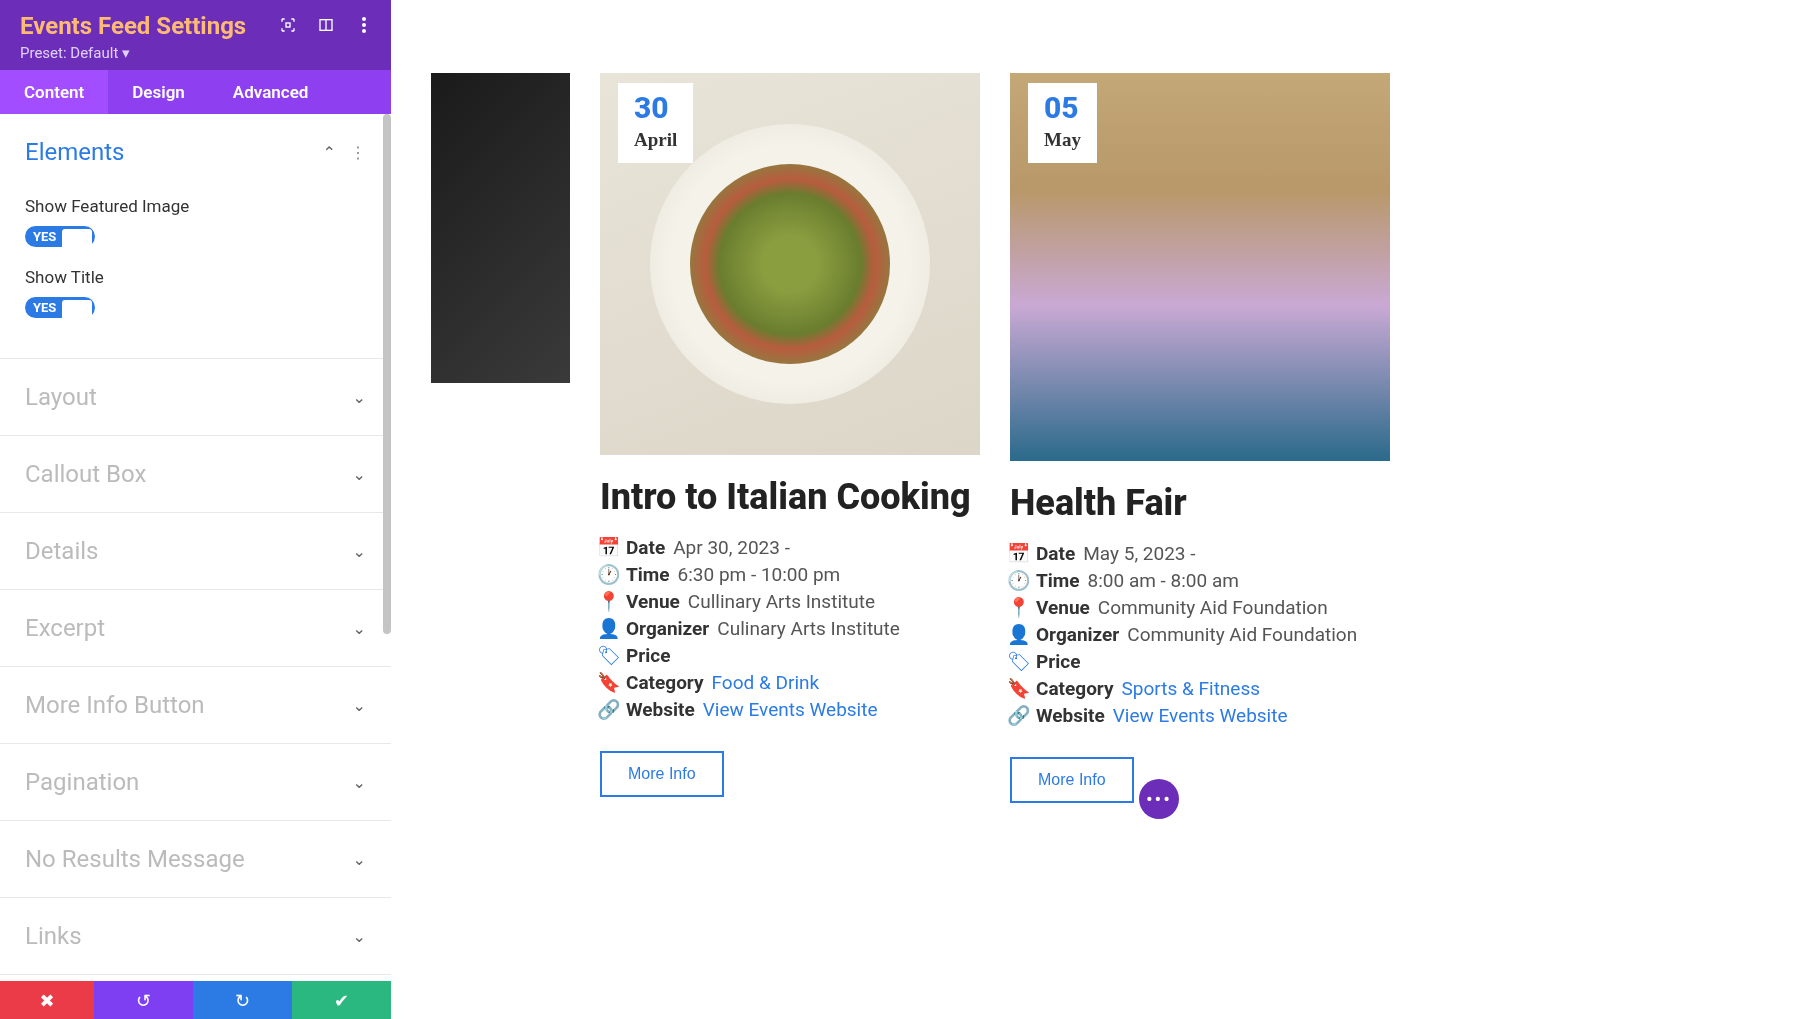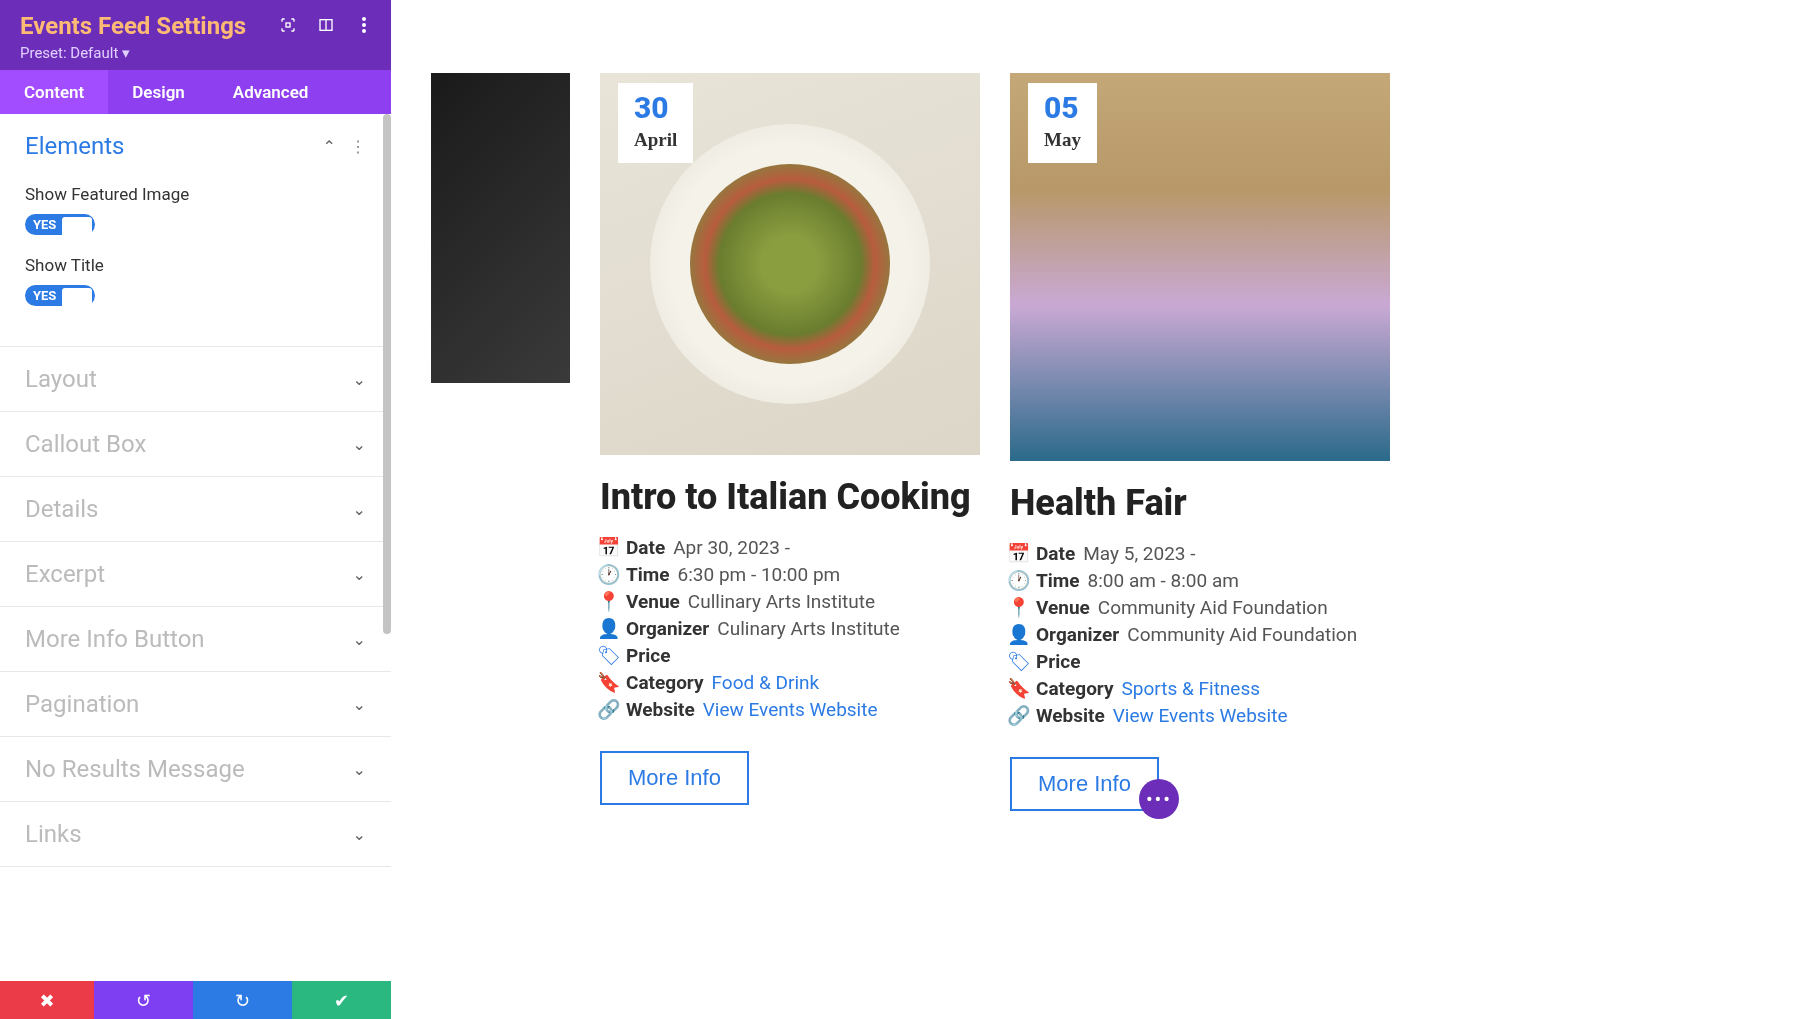--- a/index.html
+++ b/index.html
@@ -14,21 +14,21 @@
 .sidebar-preset { color: #e0cfff; font-size: 15px; margin-top: 4px; cursor: pointer; }
 .header-icons { position: absolute; right: 18px; top: 16px; display: flex; gap: 20px; }
 .header-icon { width: 18px; height: 18px; color: #fff; cursor: pointer; display: flex; align-items: center; justify-content: center; }
 
 .tabs { display: flex; background: #8e3ff0; }
 .tab { flex: 0 0 auto; padding: 12px 24px; color: #fff; font-size: 17px; font-weight: 600; cursor: pointer; }
 .tab.active { background: #a24dff; }
 
 .sections { flex: 1; overflow-y: auto; background: #fff; position: relative; }
 .section { border-bottom: 1px solid #e8e8e8; }
-.section-header { padding: 18px 25px; display: flex; align-items: center; justify-content: space-between; cursor: pointer; }
+.section-header { padding: 24px 25px; display: flex; align-items: center; justify-content: space-between; cursor: pointer; }
 .section-title { font-size: 24px; color: #bbb; font-weight: 400; }
 .section-header.open .section-title { color: #2c7be5; }
 .section-chevron { color: #666; font-size: 16px; }
 .section-actions { display: flex; align-items: center; gap: 14px; }
 .section-dots { color: #888; cursor: pointer; }
 
 .section-body { padding: 6px 25px 20px; }
 .toggle-group { margin-bottom: 20px; }
 .toggle-label { font-size: 17px; color: #333; margin-bottom: 10px; }
 .toggle-switch { width: 70px; height: 21px; background: #2c7be5; border-radius: 12px; position: relative; cursor: pointer; display: flex; align-items: center; }
@@ -61,21 +61,21 @@
 .date-month { color: #333; font-size: 19px; font-weight: 700; margin-top: 6px; font-family: Liberation Serif, serif; }
 
 .card-title { font-size: 36px; font-weight: 800; color: #222; margin: 22px 0 18px; line-height: 1.15; }
 
 .detail-row { display: flex; align-items: center; gap: 8px; margin-bottom: 4px; font-size: 19px; color: #333; }
 .detail-icon { color: #2c7be5; width: 18px; flex-shrink: 0; display: inline-flex; align-items: center; justify-content: center; }
 .detail-label { font-weight: 700; }
 .detail-value { color: #555; }
 .detail-link { color: #2c7be5; cursor: pointer; }
 
-.more-info { margin-top: 26px; display: inline-block; border: 2px solid #2c7be5; color: #2c7be5; font-size: 22px; font-weight: 500; padding: 12px 26px; cursor: pointer; background: #fff; }
+.more-info { margin-top: 26px; display: inline-block; border: 2px solid #2c7be5; color: #2c7be5; font-size: 16px; font-weight: 500; padding: 12px 26px; cursor: pointer; background: #fff; }
 
 .fab { position: absolute; left: 748px; bottom: 200px; width: 40px; height: 40px; border-radius: 50%; background: #6c2eb9; color: #fff; display: flex; align-items: center; justify-content: center; font-size: 20px; cursor: pointer; letter-spacing: 2px; }
 </style>
 </head>
 <body>
 
 <div class="app">
 
   <div class="sidebar">
     <div class="sidebar-header">

